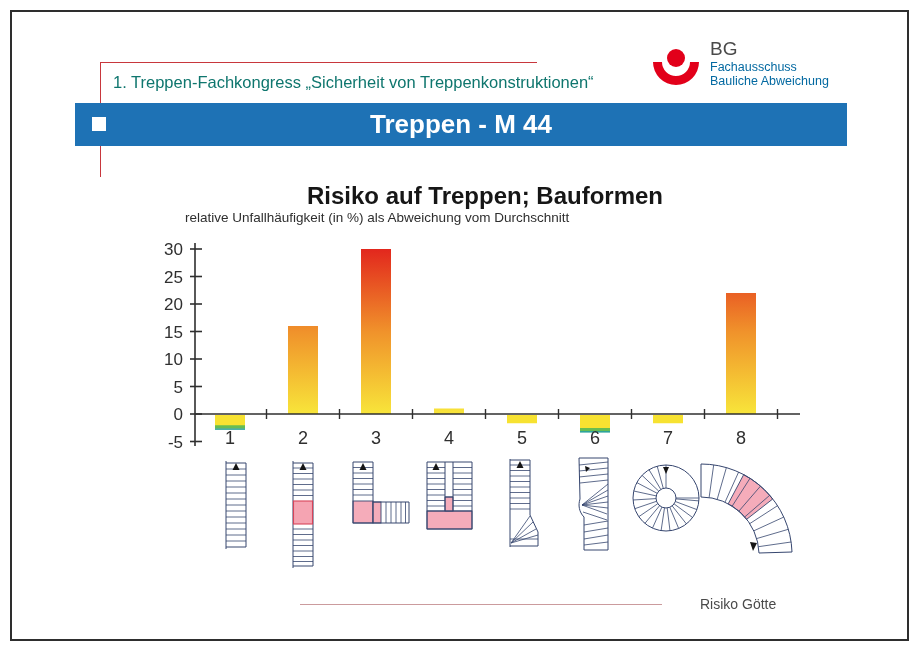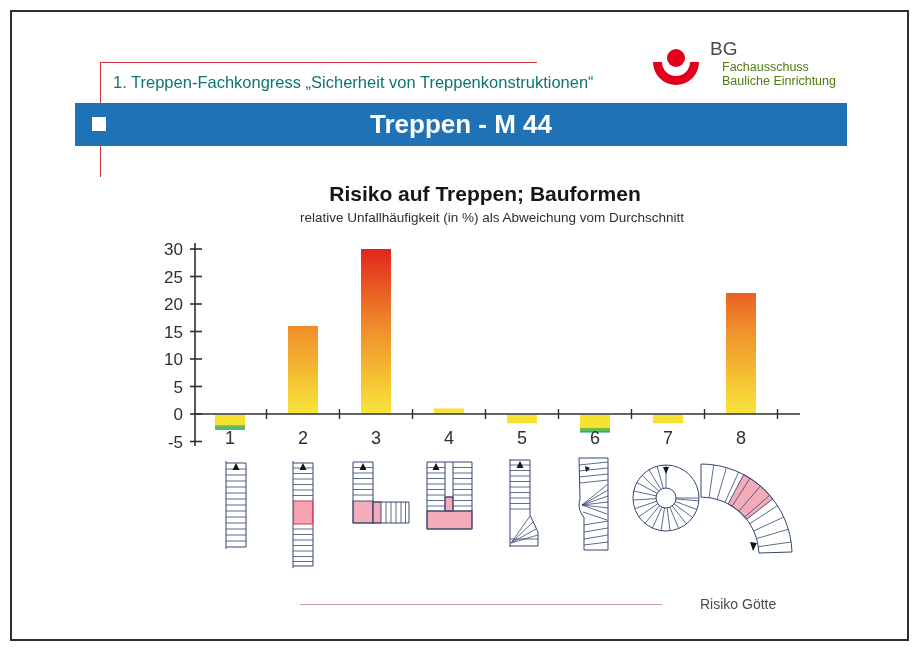--- a/index.html
+++ b/index.html
@@ -12,24 +12,24 @@
   #red-rule-top{position:absolute;left:100px;top:62px;width:437px;height:0;border-top:1.5px solid #c8373d;}
   #red-rule-left{position:absolute;left:100px;top:62px;width:0;height:115px;border-left:1.5px solid #c8373d;}
   #kongress{position:absolute;left:113px;top:73px;font-size:16.5px;color:#0f766e;white-space:nowrap;}
   #banner{position:absolute;left:75px;top:103px;width:772px;height:43px;background:#1e72b5;}
   #banner-bullet{position:absolute;left:17px;top:14px;width:14px;height:14px;background:#ffffff;}
   #banner-title{position:absolute;left:0;top:6px;width:100%;text-align:center;color:#ffffff;font-size:26px;font-weight:bold;}
   
   #logo{position:absolute;left:652px;top:38px;display:flex;align-items:flex-end;}
   #logo-text{margin-left:10px;color:#4a4a4a;line-height:1.15;}
   #logo-org{font-size:19px;color:#4a4a4a;}
-  .logo-line{font-size:12.5px;color:#4d7c0f;margin-left:12px;}
-  
-  #chart-title{position:absolute;left:185px;top:182px;width:600px;text-align:center;font-size:21px;font-weight:bold;color:#161616;}
-  #chart-subtitle{position:absolute;left:192px;top:210px;width:600px;text-align:center;font-size:13.5px;color:#2e2e2e;}
+  .logo-line{font-size:12.5px;color:#0369a1;}
+  
+  #chart-title{position:absolute;left:185px;top:182px;width:600px;text-align:center;font-size:24px;font-weight:bold;color:#161616;}
+  #chart-subtitle{position:absolute;left:185px;top:210px;width:600px;text-align:left;font-size:13.5px;color:#2e2e2e;}
   #chart-svg{position:absolute;left:0;top:0;}
   .tick-label{font-size:17px;fill:#2f2f2f;}
   .cat-label{font-size:18px;fill:#2f2f2f;}
   
   .stair{position:absolute;}
   .stair svg{display:block;overflow:visible;}
   .ink{stroke:#36466f;stroke-width:1;fill:none;}
   .ink-thin{stroke:#36466f;stroke-width:0.8;fill:none;}
   .pink{fill:#f5acba;stroke:#36466f;stroke-width:0.9;}
   .pink-red{fill:#f5a4b2;stroke:#d8445a;stroke-width:1.1;}
@@ -50,21 +50,21 @@
   <div id="kongress">1. Treppen-Fachkongress „Sicherheit von Treppenkonstruktionen“</div>
 
   <div id="logo">
     <svg width="48" height="42" viewBox="0 0 48 40">
       <path d="M1 14 A23 23 0 0 0 47 14 L38 14 A14 14 0 0 1 10 14 Z" fill="#e2001a"></path>
       <circle cx="24" cy="10" r="9" fill="#e2001a"></circle>
     </svg>
     <div id="logo-text">
       <div id="logo-org">BG</div>
       <div class="logo-line">Fachausschuss</div>
-      <div class="logo-line">Bauliche Einrichtung</div>
+      <div class="logo-line">Bauliche Abweichung</div>
     </div>
   </div>
 
   <div id="banner">
     <div id="banner-bullet"></div>
     <div id="banner-title">Treppen - M 44</div>
   </div>
 
   <div id="chart-title">Risiko auf Treppen; Bauformen</div>
   <div id="chart-subtitle">relative Unfallhäufigkeit (in %) als Abweichung vom Durchschnitt</div>

